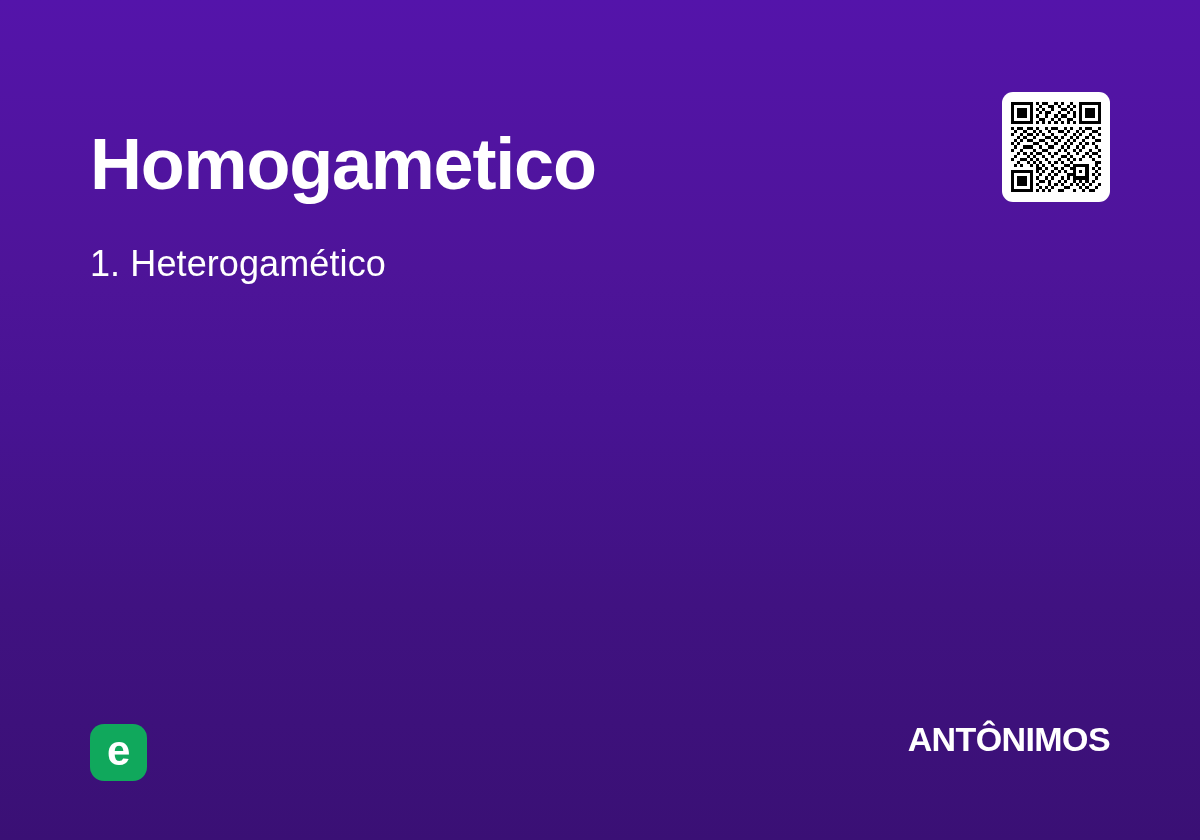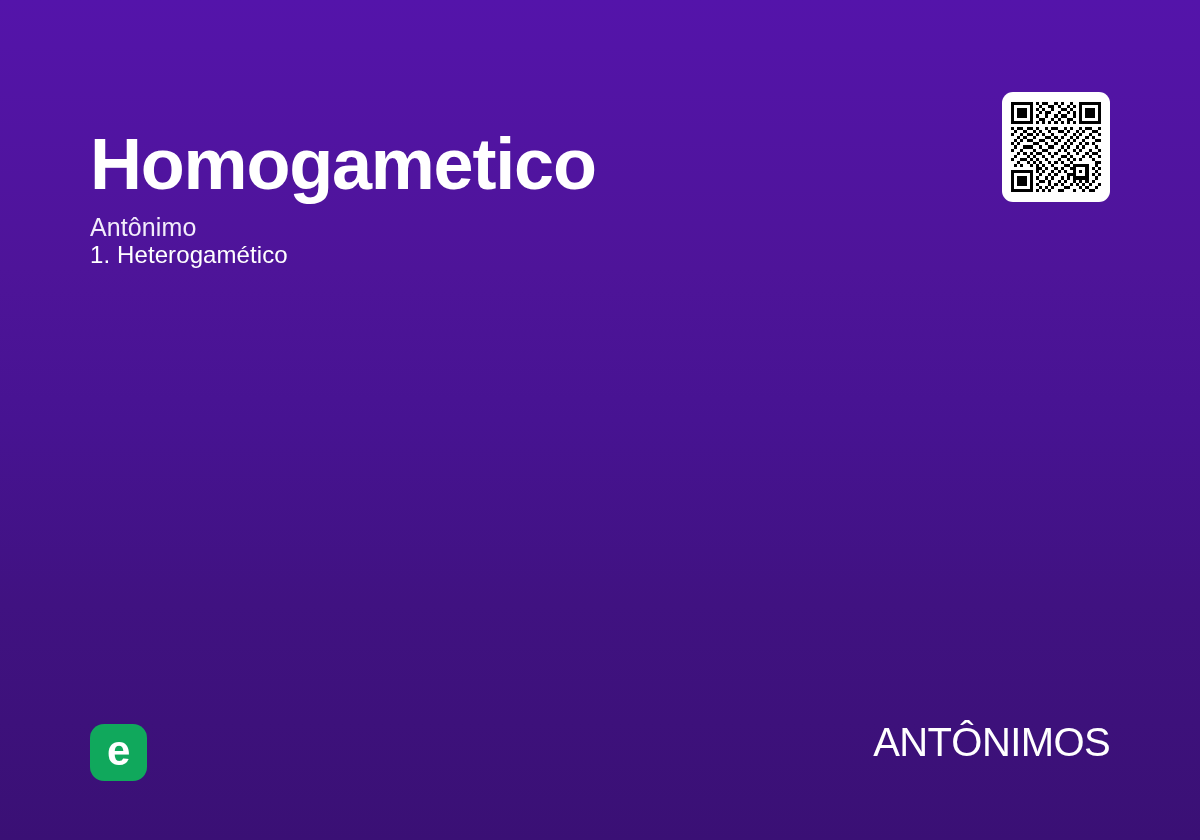--- a/index.html
+++ b/index.html
@@ -61,21 +61,21 @@
   
   .antonym-list {
     position: absolute;
     left: 90px;
     top: 238px;
     width: 860px;
     list-style: none;
   }
 
   .antonym-item {
-    font-size: 24px;
+    font-size: 36px;
     font-weight: 400;
     line-height: 1.45;
     letter-spacing: 0.1px;
     color: #FFFFFF;
     white-space: nowrap;
   }
 
   .antonym-index {
     display: inline;
   }
@@ -130,22 +130,22 @@
 
   
   .wordmark {
     position: absolute;
     right: 90px;
     top: 722px;
     text-align: right;
   }
 
   .wordmark-main {
-    font-size: 40px;
-    font-weight: 400;
+    font-size: 34px;
+    font-weight: 700;
     line-height: 1.0;
     letter-spacing: -0.6px;
     color: #FFFFFF;
   }
 
   .wordmark-sub {
     margin-top: -6px;
     font-size: 23px;
     font-weight: 700;
     line-height: 1.0;
@@ -153,21 +153,20 @@
     color: #10A85C;
   }
 </style>
 </head>
 <body>
 
 <div class="card">
 
   <div class="header">
     <div class="word-title">Homogametico</div>
-    <div class="word-kind">Antônimo</div>
   </div>
 
   <ul class="antonym-list">
     <li class="antonym-item">
       <span class="antonym-index">1.</span>
       <span class="antonym-text">Heterogamético</span>
     </li>
   </ul>
 
   <div class="qr-card">

